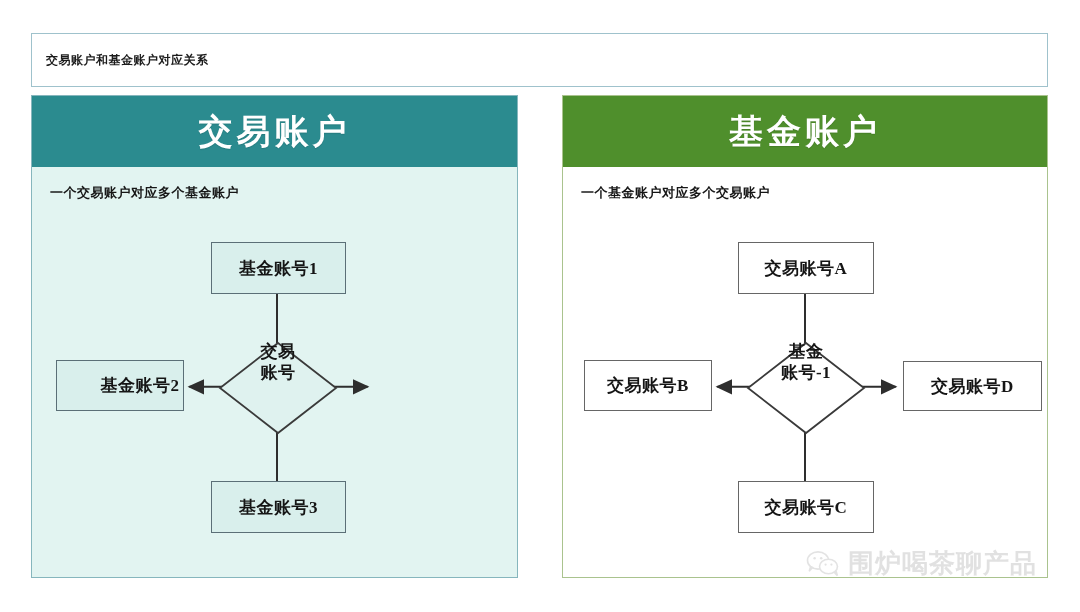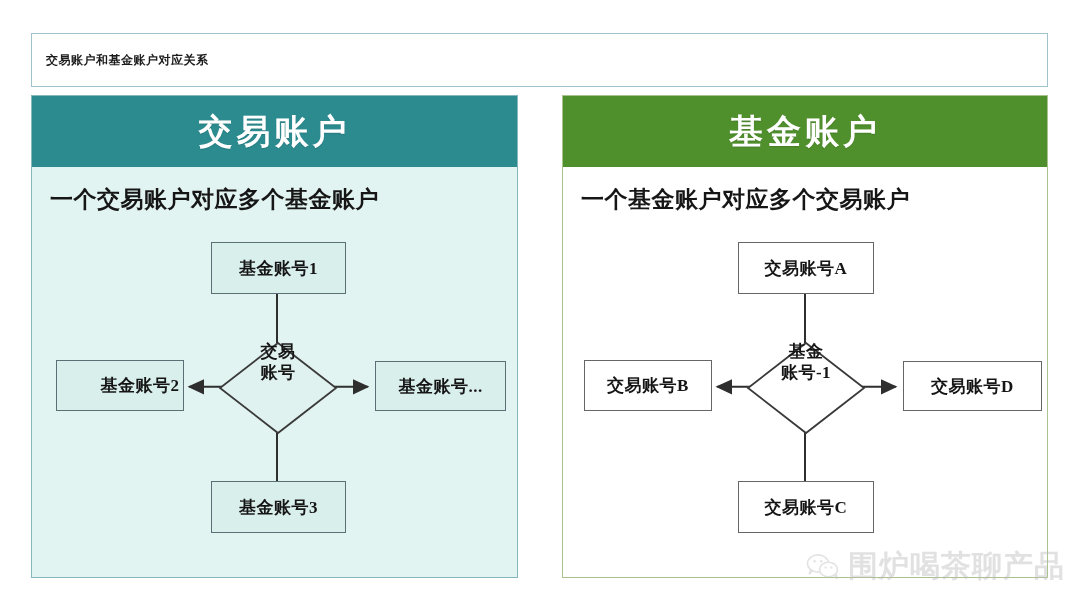--- a/index.html
+++ b/index.html
@@ -83,21 +83,21 @@
     font-size: 34px;
     font-weight: bold;
     color: #ffffff;
     letter-spacing: 4px;
     text-shadow: 0 1px 1px rgba(0,0,0,0.12);
   }
   .panel-sub {
     position: absolute;
     left: 18px;
     top: 88px;
-    font-size: 23px;
+    font-size: 13px;
     font-weight: bold;
     color: #161616;
     letter-spacing: 0.5px;
     white-space: nowrap;
   }
 
   
   .diagram {
     position: absolute;
     left: 0;
@@ -159,21 +159,21 @@
   .watermark {
     position: absolute;
     left: 806px;
     top: 546px;
     display: flex;
     align-items: center;
     gap: 8px;
     opacity: 0.42;
   }
   .watermark-text {
-    font-size: 30px;
+    font-size: 26px;
     font-weight: bold;
     color: #b9b9b9;
     letter-spacing: 1px;
     white-space: nowrap;
     font-family: "DejaVu Sans", "Liberation Sans", sans-serif;
   }
 </style>
 </head>
 <body>
 
@@ -206,23 +206,20 @@
     </svg>
 
     <div class="node box" style="left:179px; top:146px; width:135px; height:52px;">
       <span>基金账号1</span>
     </div>
 
     <div class="node box" style="left:24px; top:264px; width:128px; height:51px;padding-left:40px;">
       <span>基金账号2</span>
     </div>
 
-    <div class="node box" style="left:343px; top:265px; width:131px; height:50px;">
-      <span>基金账号...</span>
-    </div>
 
     <div class="node box" style="left:179px; top:385px; width:135px; height:52px;">
       <span>基金账号3</span>
     </div>
 
     <div class="diamond-wrap" style="left:186px; top:245px; width:120px; height:94px;">
       <svg class="diamond-shape" viewBox="0 0 120 94" preserveAspectRatio="none">
         <polygon points="60,2 118,47 60,92 2,47" fill="#dff2ef" stroke="#3a3a3a" stroke-width="1.8"></polygon>
       </svg>
       <div class="diamond-label">

